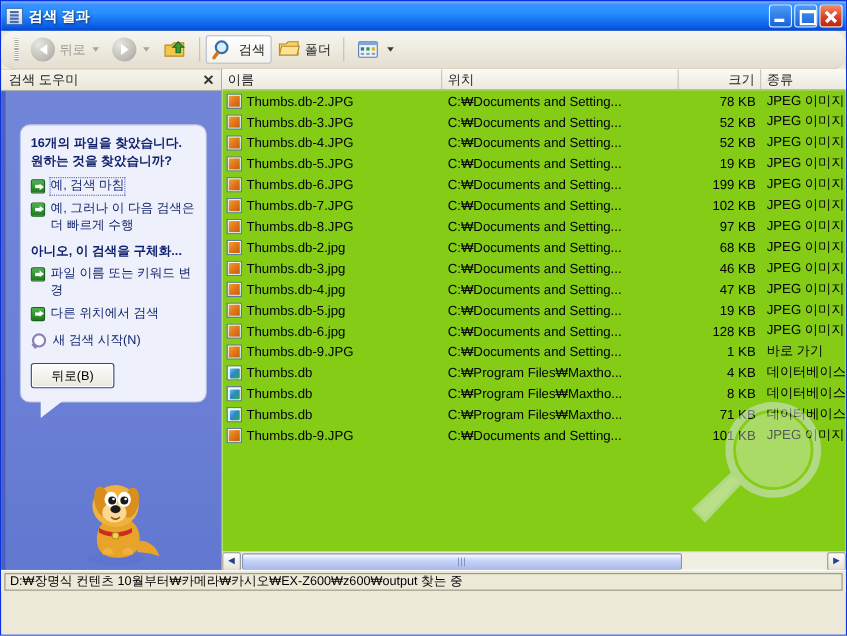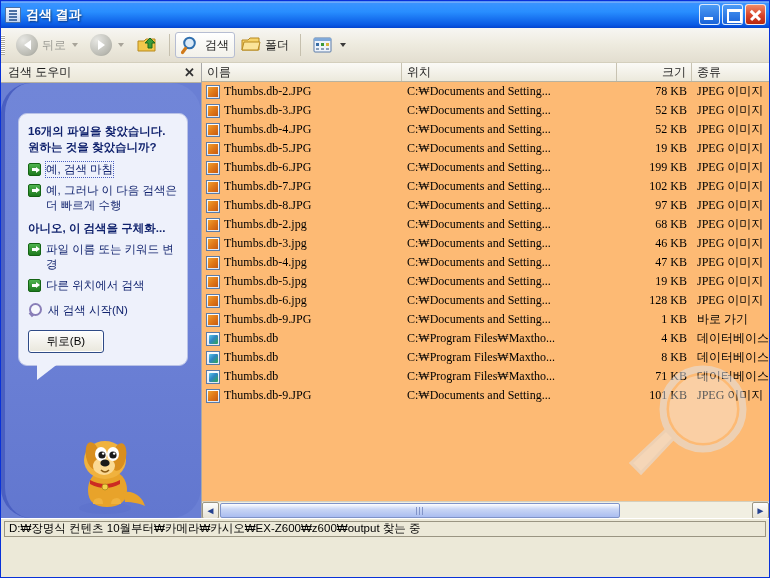--- a/index.html
+++ b/index.html
@@ -89,21 +89,22 @@
   #win-flag {
     position: absolute; right: 6px; top: 2px;
     width: 22px; height: 18px;
   }
 
   
   #toolbar {
     height: 35px; background: linear-gradient(180deg,#f7f6f3 0%,#eeebdf 48%,#e3ded0 100%);
     display: flex; align-items: center;
     border-bottom: 1px solid #d4cfbd;
-    padding-left: 0;
+    padding-left: 12px;
+    border-radius: 13px;
   }
   .tb-grip {
     width: 4px; height: 20px; margin-right: 5px;
     background: repeating-linear-gradient(180deg,#fff 0 1px,#aca899 1px 2px);
   }
   .tb-btn {
     display: flex; align-items: center; gap: 4px;
     height: 26px; padding: 0 5px; border: 1px solid transparent;
     border-radius: 3px; cursor: default; white-space: nowrap;
   }
@@ -146,21 +147,20 @@
     padding: 0 6px 0 7px;
     border-bottom: 1px solid #b7b2a0;
   }
   #pane-head-title { font-size:12px; color:#1b1b1b; }
   #pane-close { font-size:13px; color:#333; font-weight:bold; cursor:default; }
   #pane-body {
     flex: 1; position: relative;
     background: linear-gradient(180deg,#7186d8 0%,#6c81d6 55%,#6277cf 100%);
     border-left: 4px solid #4a5fc1;
     overflow: hidden;
-    border-radius: 30px;
   }
   #balloon {
     position: absolute; left: 13px; right: 13px; top: 30px;
     background: #eef1fb;
     border: 1px solid #b9c2e6;
     border-radius: 9px;
     padding: 10px 9px 12px 9px;
   }
   #balloon::after {
     content:""; position:absolute; left:18px; bottom:-15px;
@@ -238,21 +238,21 @@
     border-right: 1px solid #c8c3b2;
     padding: 0 5px; font-size: 12px; color:#1b1b1b;
     cursor: default; overflow:hidden; white-space:nowrap;
   }
   .col.num { justify-content: flex-end; }
   .c-name { width: 200px; flex:none; }
   .c-loc  { width: 215px; flex:none; }
   .c-size { width: 75px; flex:none; }
   .c-type { width: 120px; flex:none; }
 
-  #rows { position:relative; flex:1; overflow:hidden; background:#fdba74;font-family:Liberation Serif, serif; }
+  #rows { position:relative; flex:1; overflow:hidden; background:#84cc16; }
   .row { height: 19px; display:flex; align-items:center; white-space:nowrap; }
   .cell {
     font-size: 12px; color:#000; padding: 0 5px;
     overflow:hidden; white-space:nowrap; text-overflow: clip;
   }
   .cell.num { text-align: right; }
   .cell.name { display:flex; align-items:center; gap:4px; padding-left:4px; }
 
   .ico { width:14px;height:14px;flex:none;position:relative; }
   .ico.jpg {

